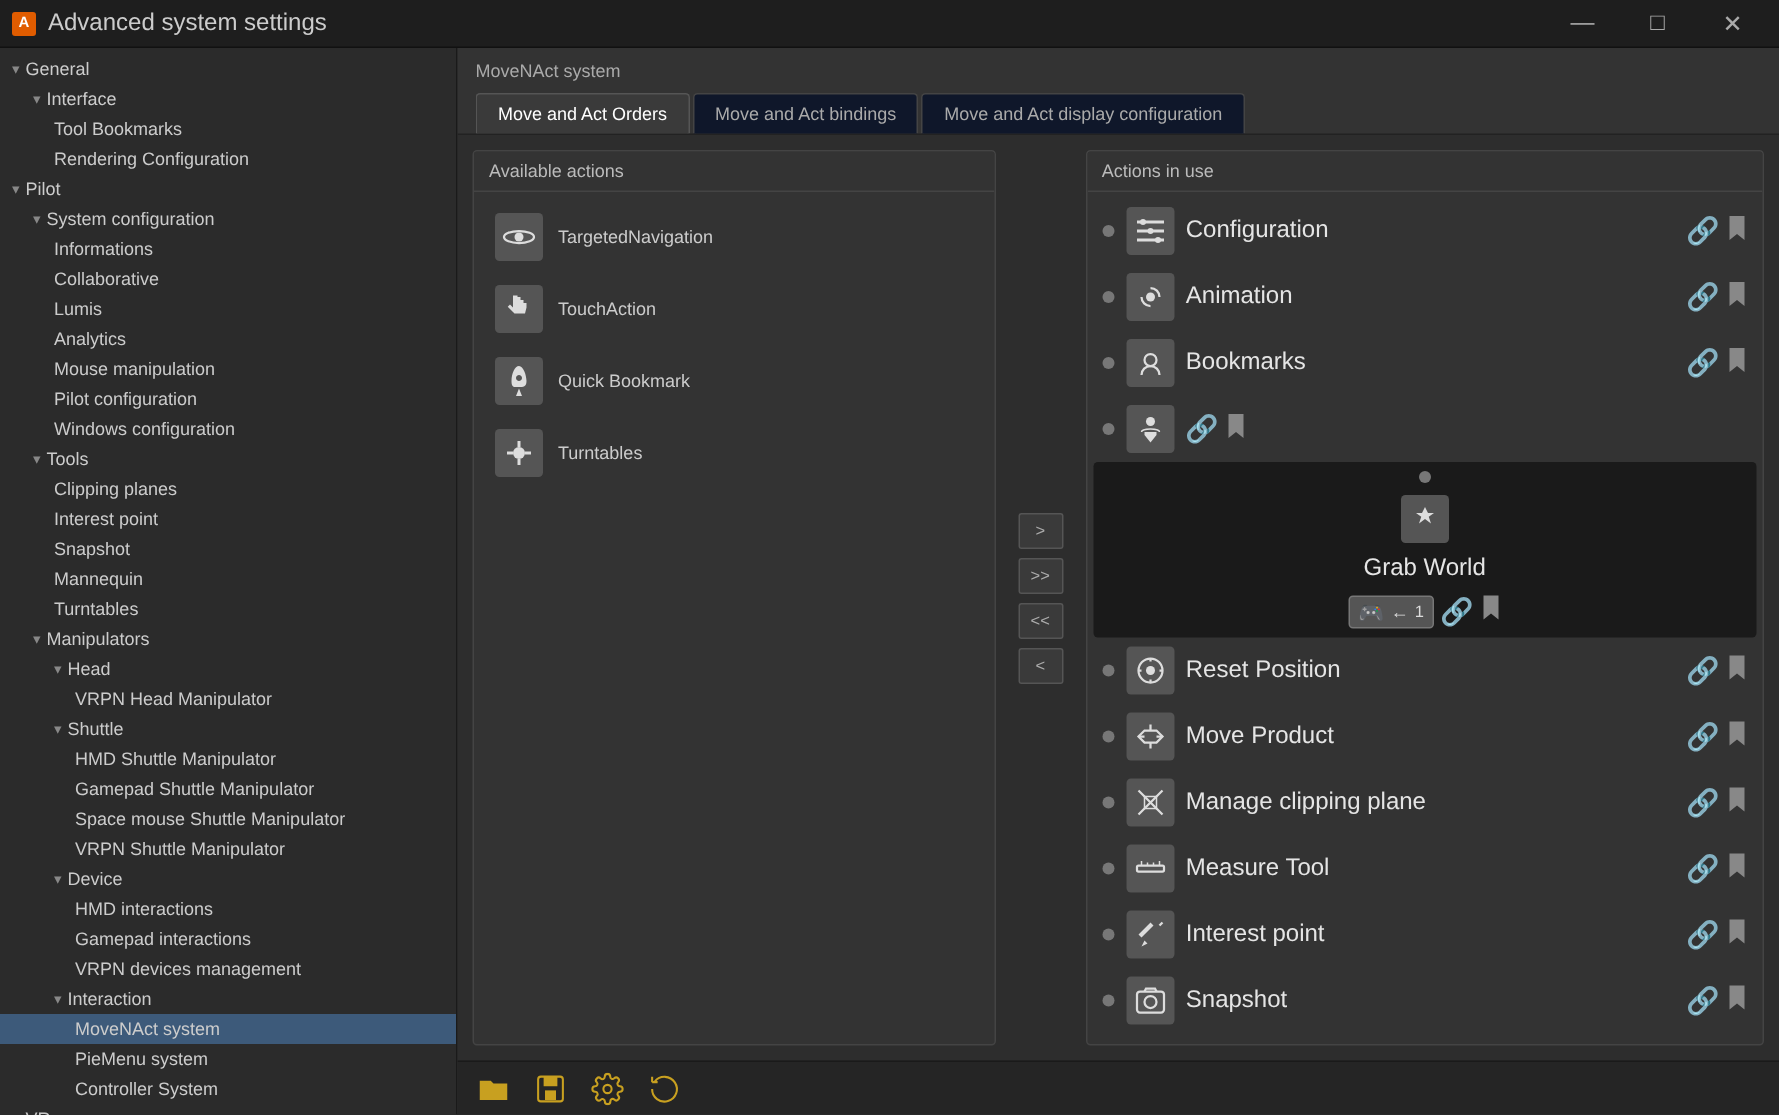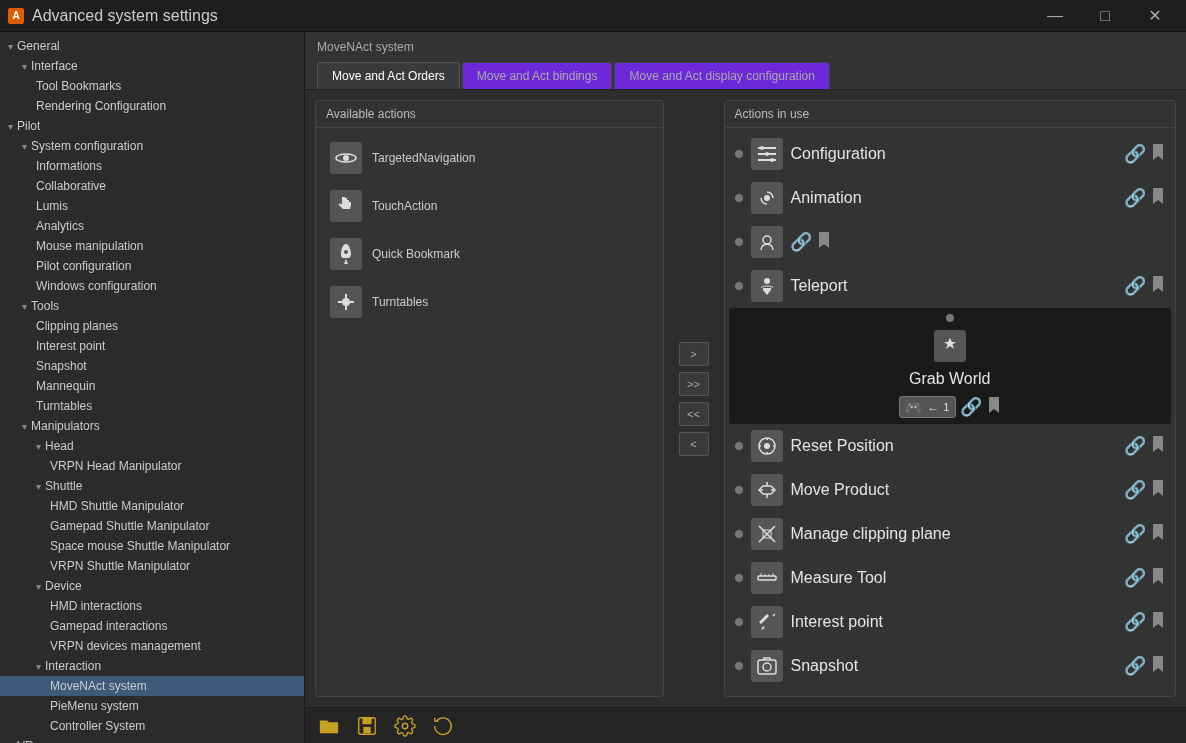--- a/index.html
+++ b/index.html
@@ -94,21 +94,21 @@
       font-size: 12px;
       color: #aaa;
       margin-bottom: 8px;
     }
     .tabs {
       display: flex;
       gap: 2px;
     }
     .tab {
       padding: 6px 14px;
-      background: #6d28d9;
+      background: #0f172a;
       border: 1px solid #444;
       border-bottom: none;
       cursor: pointer;
       font-size: 12px;
       color: #aaa;
       border-radius: 3px 3px 0 0;
     }
     .tab.active {
       background: #3a3a3a;
       color: #fff;
@@ -563,37 +563,37 @@
               </div>
             </div>
             <div class="inuse-item">
               <div class="inuse-bullet"></div>
               <div class="inuse-icon svg-icon">
                 <svg viewBox="0 0 24 24">
                   <circle cx="12" cy="10" r="4" fill="none" stroke="#ddd" stroke-width="1.5"></circle>
                   <path d="M6 20a6 6 0 0 1 12 0" fill="none" stroke="#ddd" stroke-width="1.5"></path>
                 </svg>
               </div>
+              <span class="inuse-label">Bookmarks</span>
               <div class="inuse-actions">
                 <span class="link-icon">🔗</span>
                 <span class="bookmark-icon active"><svg width="14" height="18" viewBox="0 0 14 18" fill="#888">
                     <path d="M2 1h10v16l-5-4-5 4V1z"></path>
                   </svg></span>
               </div>
             </div>
             <div class="inuse-item">
               <div class="inuse-bullet"></div>
               <div class="inuse-icon svg-icon">
                 <svg viewBox="0 0 24 24">
                   <circle cx="12" cy="7" r="3" fill="#ddd"></circle>
                   <path d="M8 14h8v2l-4 5-4-5v-2z" fill="#ddd"></path>
                   <path d="M6 14a6 2 0 0 1 12 0" fill="none" stroke="#ddd" stroke-width="1"></path>
                 </svg>
               </div>
-              <span class="inuse-label">Teleport</span>
               <div class="inuse-actions">
                 <span class="link-icon">🔗</span>
                 <span class="bookmark-icon active"><svg width="14" height="18" viewBox="0 0 14 18" fill="#888">
                     <path d="M2 1h10v16l-5-4-5 4V1z"></path>
                   </svg></span>
               </div>
             </div>
             <div class="inuse-item highlighted">
               <div class="inuse-bullet"></div>
               <div class="inuse-icon svg-icon">

